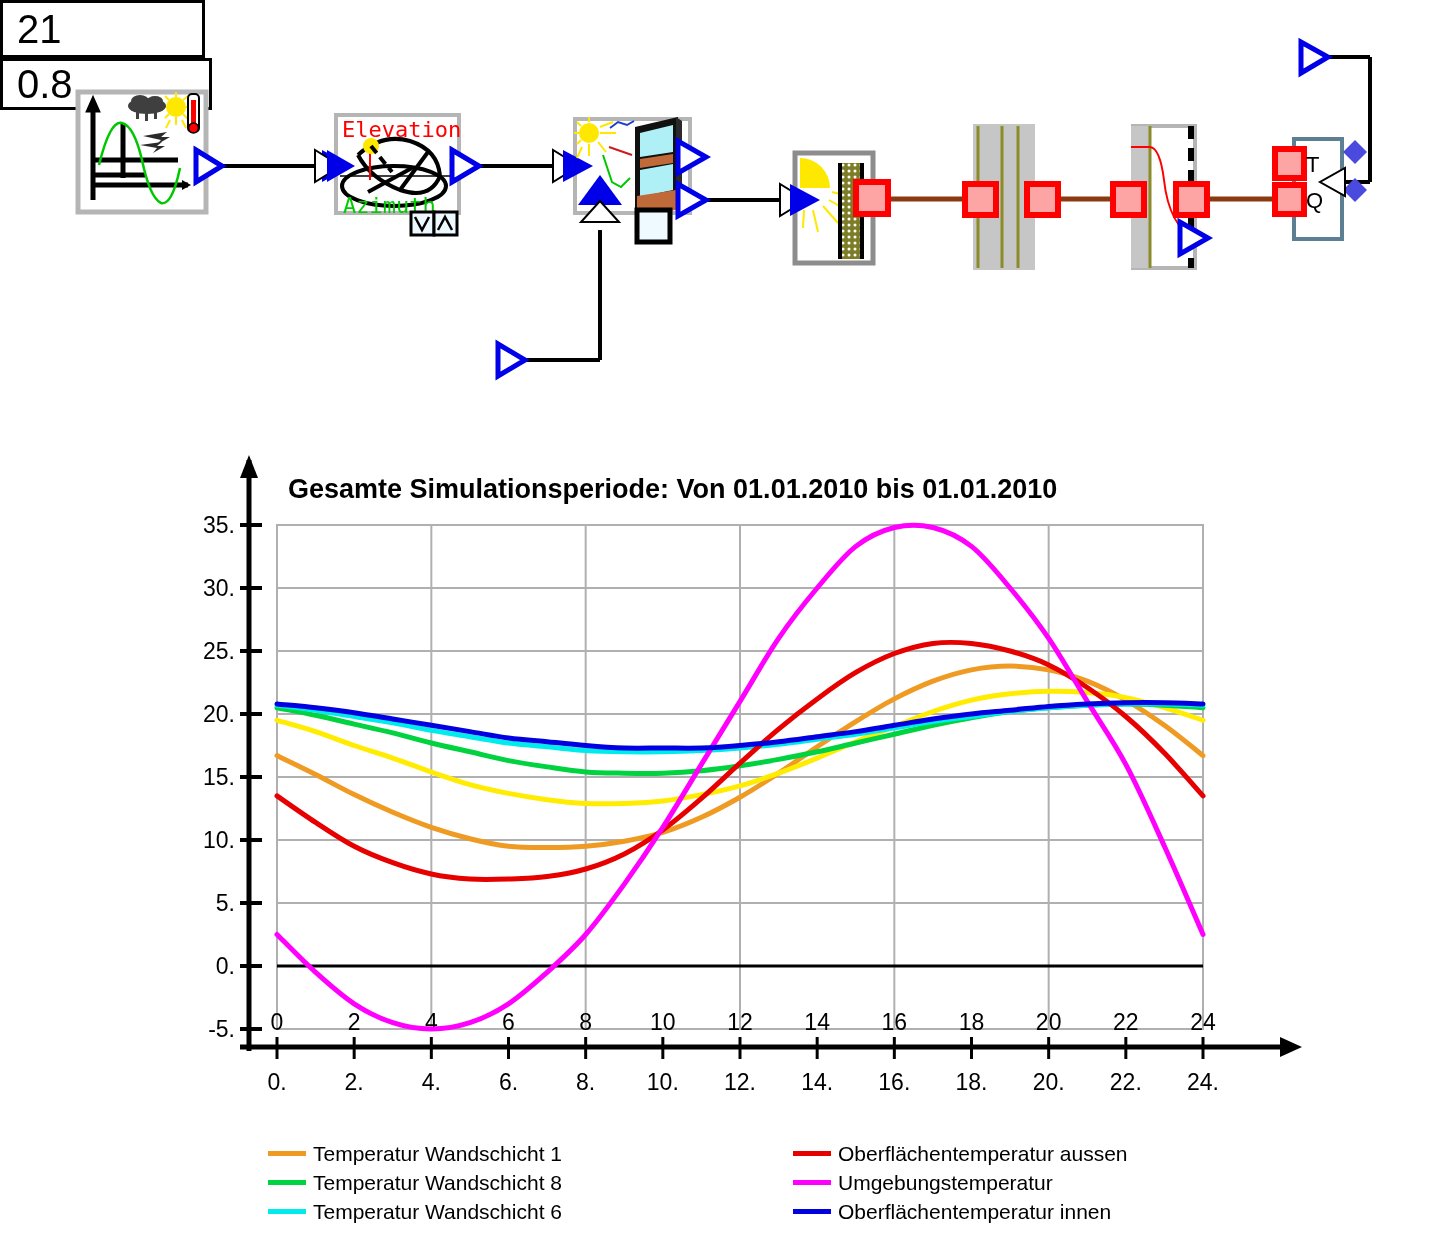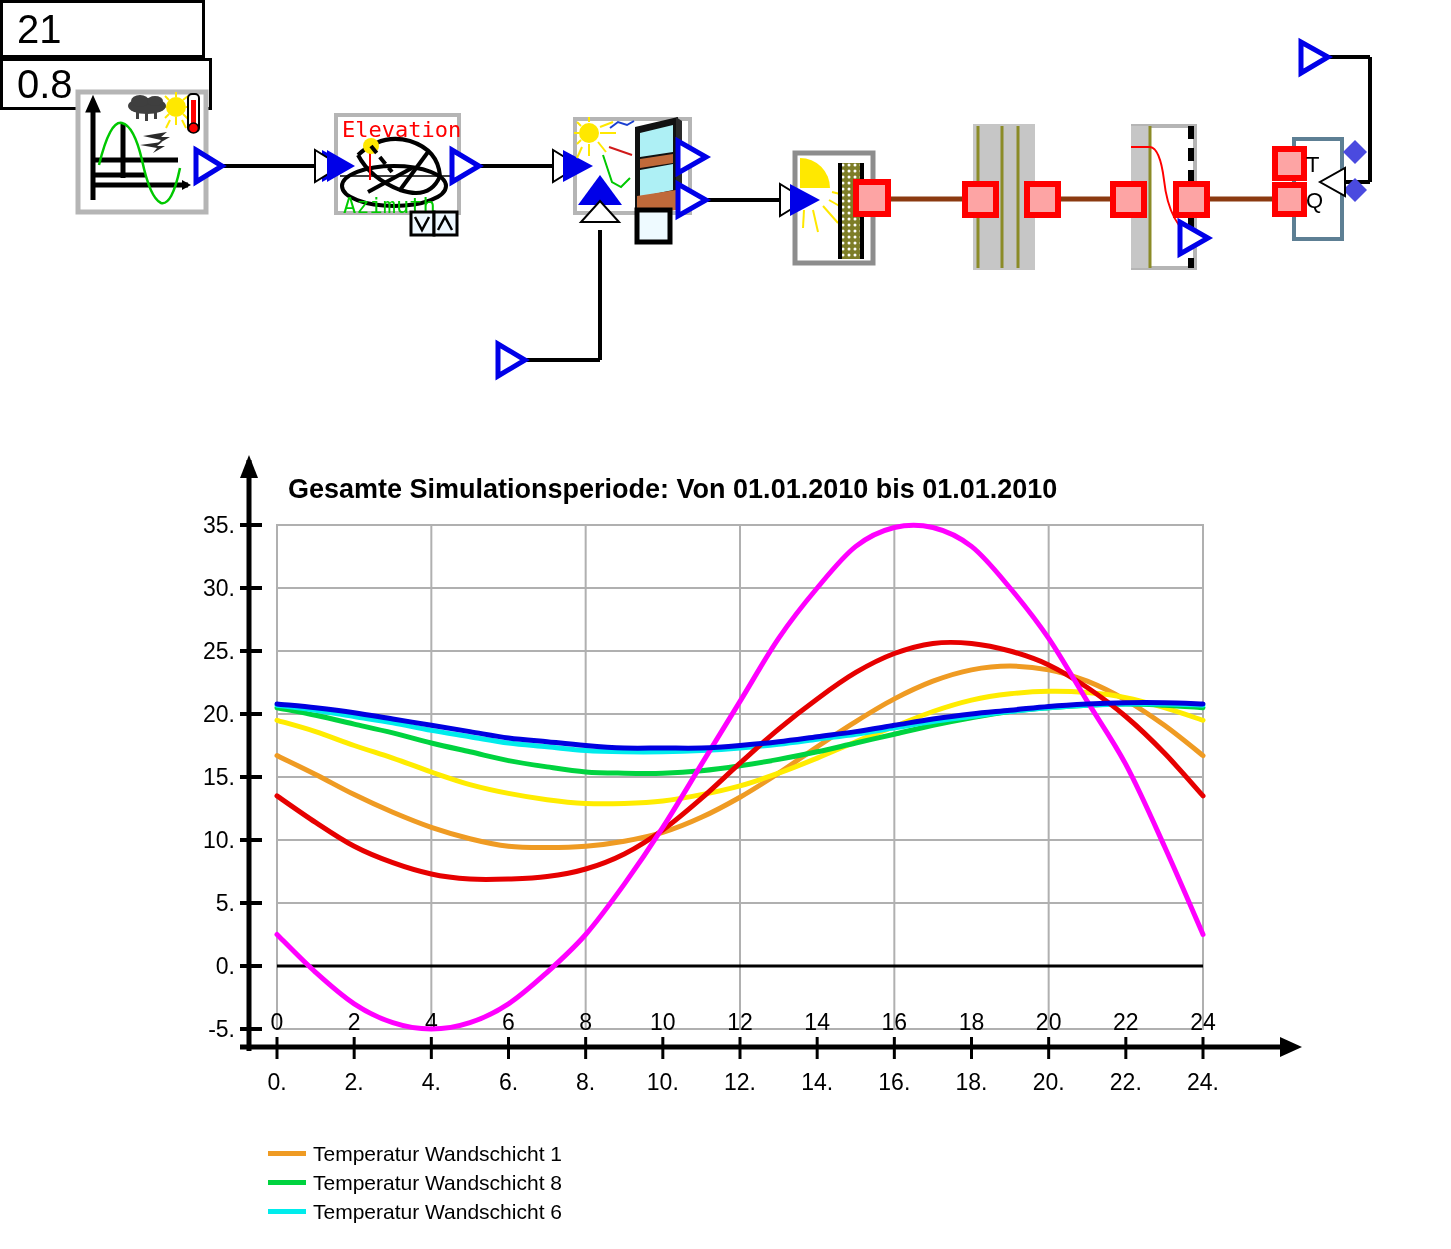--- a/index.html
+++ b/index.html
@@ -336,14 +336,28 @@
         </div>
         <div class="lgrow">
           <span class="lgswatch" style="background: rgb(0, 211, 63);"></span>
           <span class="lglabel">Temperatur Wandschicht 8</span>
         </div>
         <div class="lgrow">
           <span class="lgswatch" style="background: rgb(0, 236, 236);"></span>
           <span class="lglabel">Temperatur Wandschicht 6</span>
         </div>
       </div>
+    <div class="lgcol" id="lgcol-right">
+        <div class="lgrow">
+          <span class="lgswatch" style="background: rgb(230, 0, 0);"></span>
+          <span class="lglabel">Oberflächentemperatur aussen</span>
+        </div>
+        <div class="lgrow">
+          <span class="lgswatch" style="background: rgb(255, 0, 255);"></span>
+          <span class="lglabel">Umgebungstemperatur</span>
+        </div>
+        <div class="lgrow">
+          <span class="lgswatch" style="background: rgb(0, 0, 224);"></span>
+          <span class="lglabel">Oberflächentemperatur innen</span>
+        </div>
+      </div>
   </div>
 </div>
 
 </body></html>

